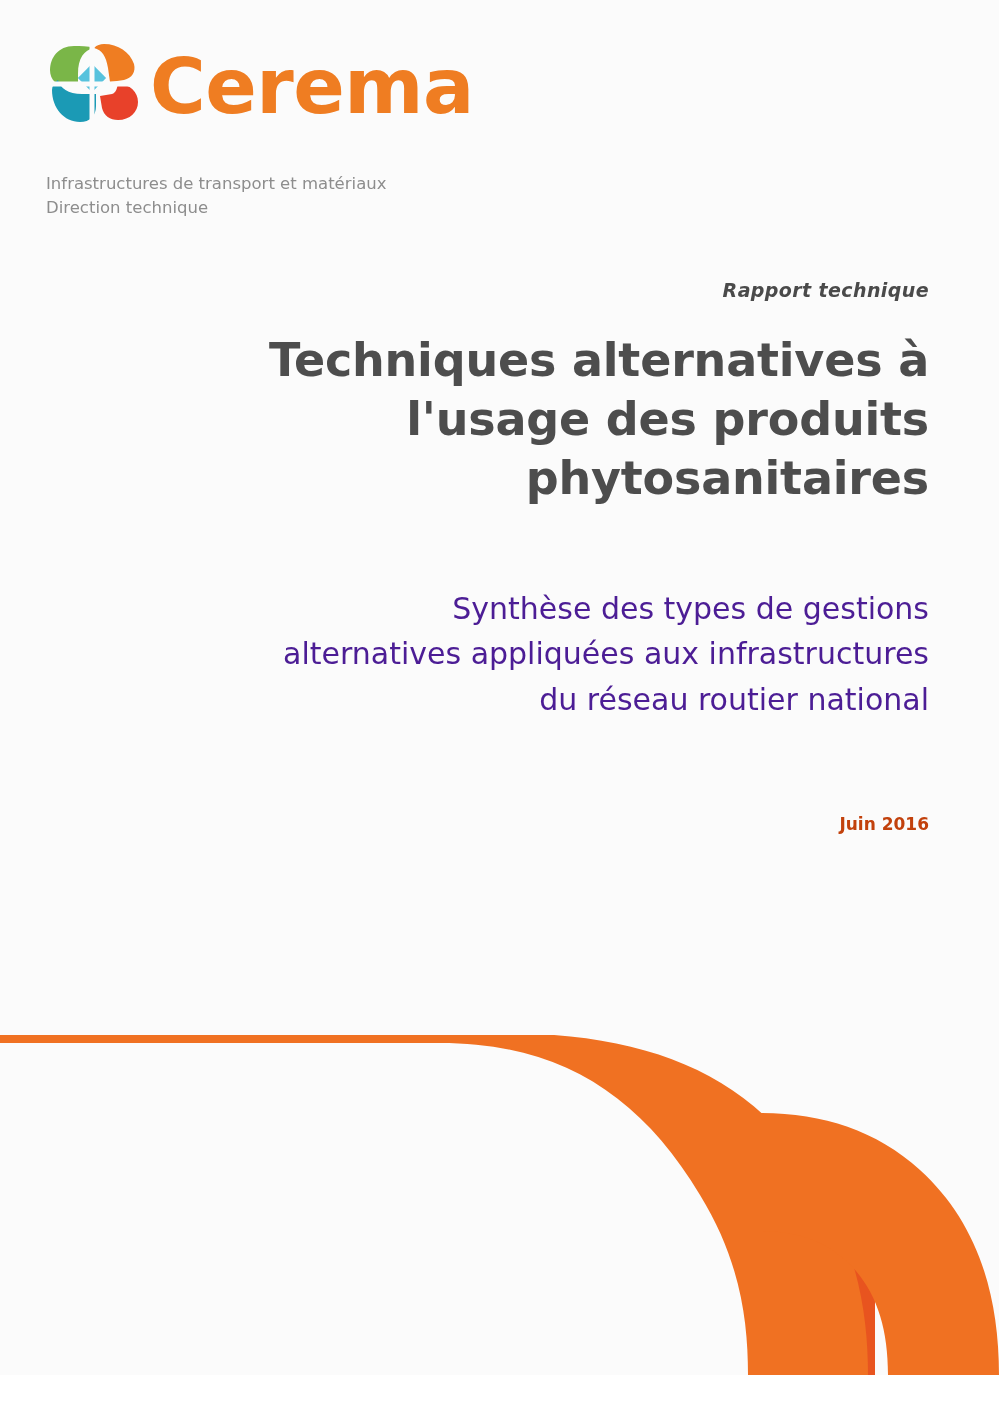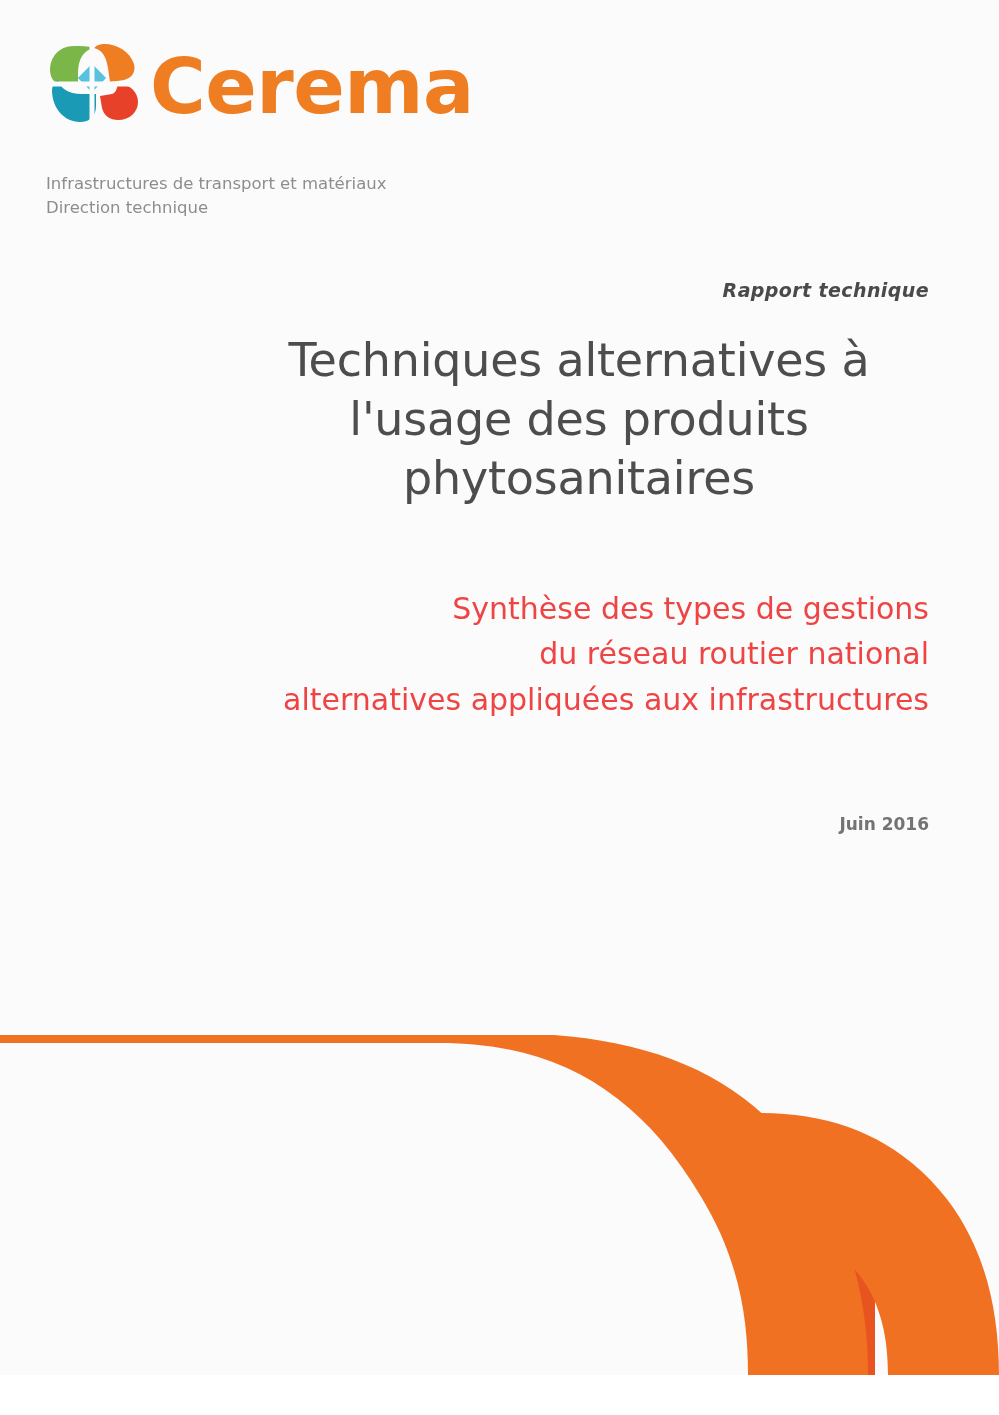--- a/index.html
+++ b/index.html
@@ -69,38 +69,37 @@
   .doc-kind {
     font-size: 19px;
     font-style: italic;
     font-weight: bold;
     color: #4a4a4a;
     letter-spacing: 0.4px;
     margin-bottom: 30px;
   }
   .main-title {
     font-size: 46px;
-    font-weight: normal;
+    font-weight: bold;
     color: #4d4d4d;
     line-height: 1.28;
     letter-spacing: -0.2px;
-    text-align: center;
   }
   .sub-title {
     margin-top: 78px;
     font-size: 30px;
-    color: #ef4444;
+    color: #4c1d95;
     line-height: 1.52;
     font-weight: 400;
   }
   .doc-date {
     margin-top: 92px;
     font-size: 17px;
     font-weight: bold;
-    color: #737373;
+    color: #c2410c;
   }
 
   
   .graphic {
     position: absolute;
     left: 0;
     bottom: 0;
     width: 999px;
     height: 340px;
   }
@@ -134,22 +133,22 @@
   <div class="dept">
     <div>Infrastructures de transport et matériaux</div>
     <div>Direction technique</div>
   </div>
 
   <div class="title-area">
     <div class="doc-kind">Rapport technique</div>
     <div class="main-title">Techniques alternatives à l'usage des produits phytosanitaires</div>
     <div class="sub-title">
       <div>Synthèse des types de gestions</div>
+      <div>alternatives appliquées aux infrastructures</div>
       <div>du réseau routier national</div>
-      <div>alternatives appliquées aux infrastructures</div>
     </div>
     <div class="doc-date">Juin 2016</div>
   </div>
 
   <div class="graphic">
     <svg width="999" height="340" viewBox="0 0 999 340" xmlns="http://www.w3.org/2000/svg">
 
       <path d="M757 170 C757 250 757 300 757 340 L875 340 C875 300 875 250 875 170 Z" fill="#e8541f"></path>
 
       <path d="M0 8 L440 8 C560 8 640 60 700 160 C740 225 748 285 748 340 L868 340 C868 275 856 205 806 130 C742 34 640 -2 500 -2 L0 -2 Z" fill="#f07122"></path>

